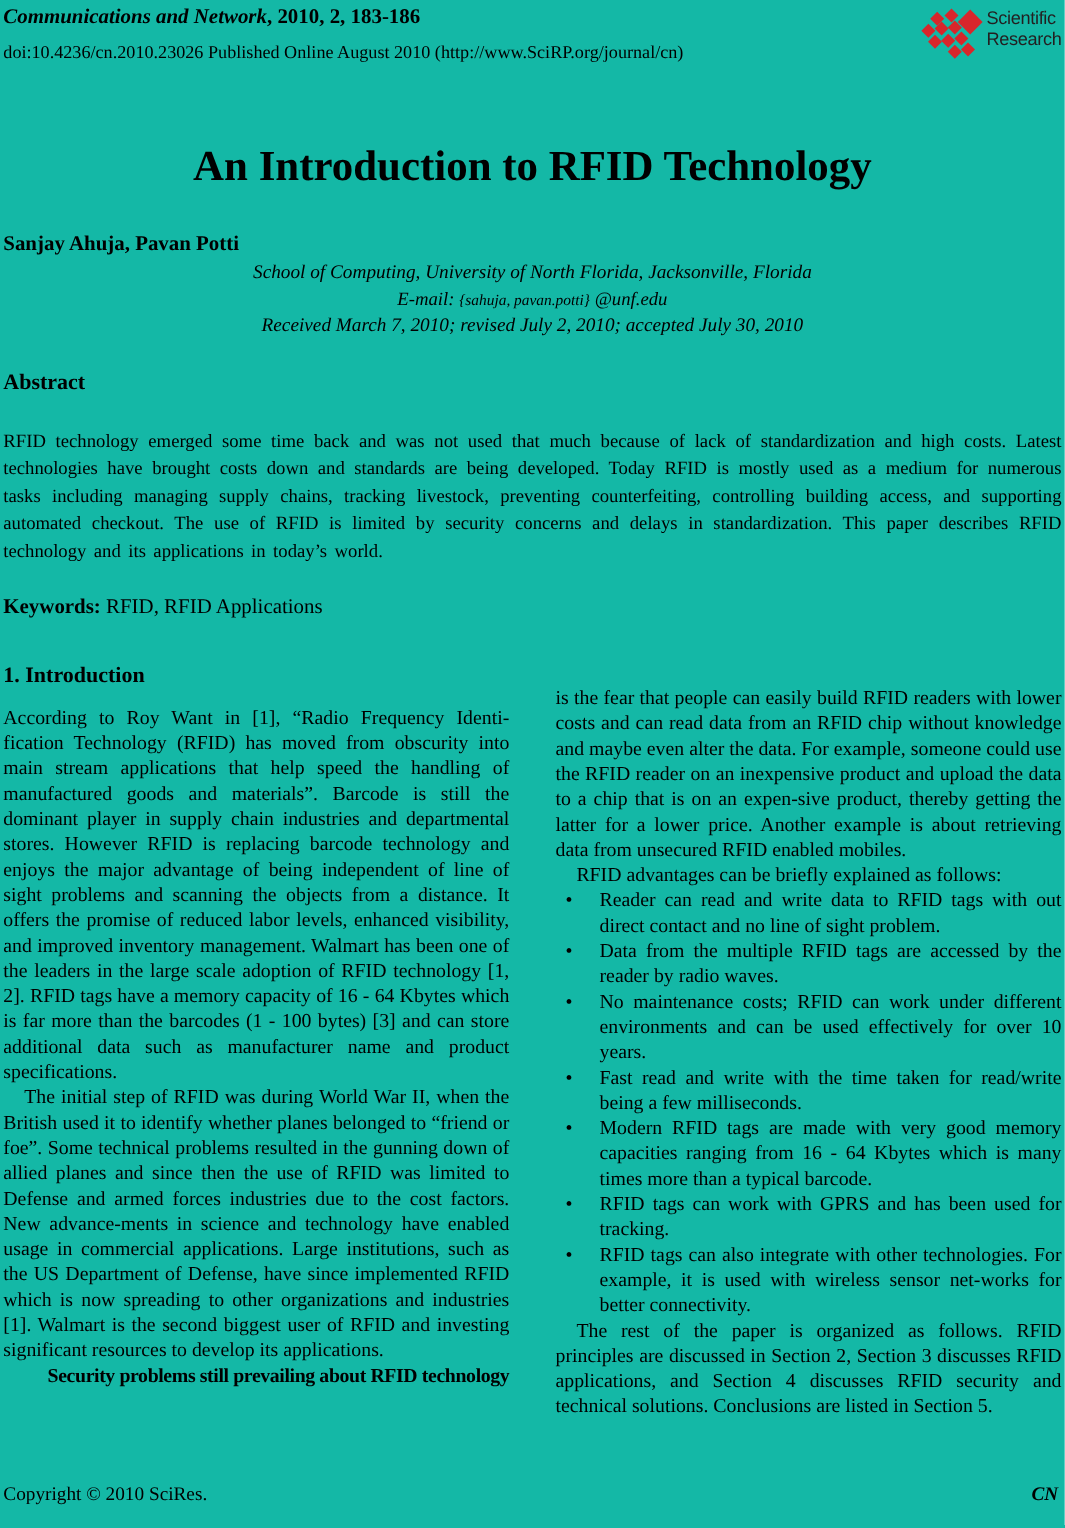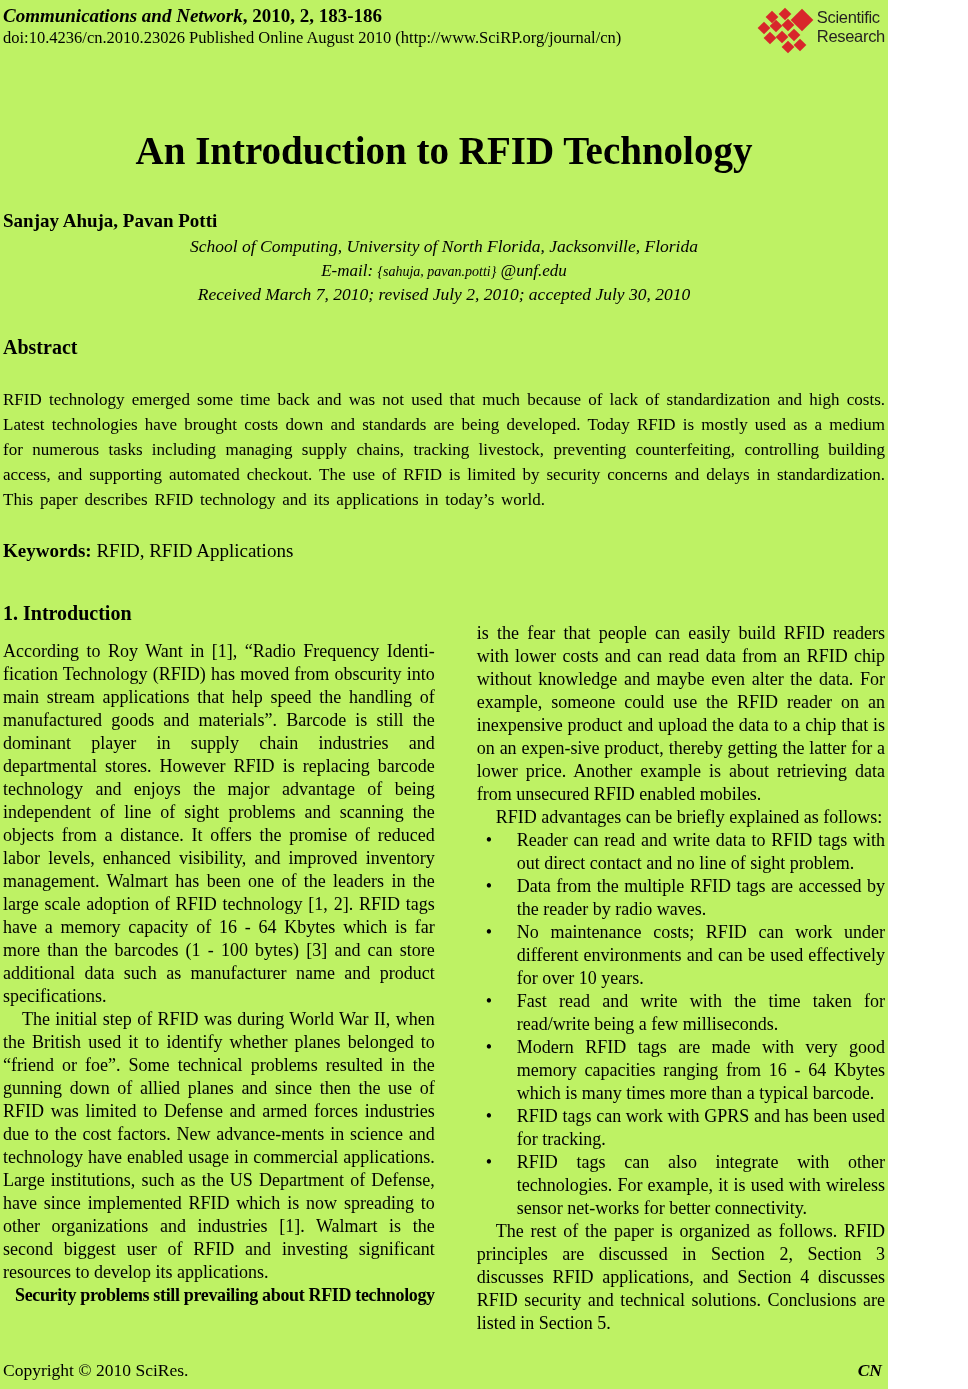--- a/index.html
+++ b/index.html
@@ -1,27 +1,27 @@
 <!DOCTYPE html>
 <html><head>
 <meta charset="utf-8">
 <style>
   * { margin:0; padding:0; box-sizing:border-box; }
   html,body { background:#fff; }
   .page {
-    width:888px; height:1389px; position:relative; background:#bef264;
+    width:968px; height:1389px; position:relative; background:#14b8a6;
     font-family:"Liberation Serif", serif; color:#000;
     padding:5px 3px 0 3px; overflow:hidden;
   }
   
   .masthead { display:flex; justify-content:space-between; align-items:flex-start; }
   .mast-left { }
   .journal-line { font-size:19px; font-weight:bold; line-height:21px; }
   .journal-name { font-style:italic; }
-  .doi-line { font-size:16.5px; line-height:20px; margin-top:2px; }
+  .doi-line { font-size:16.5px; line-height:20px; margin-top:12px; }
   .logo { display:flex; align-items:flex-start; gap:3px; margin-top:2px; }
   .logo svg { display:block; }
   .logo-text {
     font-family:"Liberation Sans", sans-serif; font-size:16.5px; line-height:19px;
     color:#231f20; letter-spacing:-0.3px; margin-top:1px;
   }
   
   .title { text-align:center; font-size:39px; line-height:36px; font-weight:bold; margin-top:76px; }
   .authors { text-align:left; font-size:19px; font-weight:bold; margin-top:41px; }
   .affiliation { text-align:center; font-size:17.5px; font-style:italic; margin-top:4px; }
@@ -38,21 +38,21 @@
   .col { width:463px; font-size:18px; line-height:23px; text-align:justify; }
   .col-right { padding-top:22px; }
   .section-heading { font-size:20px; font-weight:bold; line-height:26px; margin-bottom:14px; text-align:left; }
   .col p.indent { text-indent:19px; }
   .col p.tight { text-indent:12px; white-space:nowrap; letter-spacing:-0.35px; text-align:right;font-weight:bold; }
   ul.bullets { list-style:none; }
   ul.bullets li { position:relative; padding-left:40px; }
   .bullet-glyph { position:absolute; left:9px; top:0; }
   
   .footer {
-    position:absolute; left:3px; right:6px; bottom:8px;
+    position:absolute; left:3px; right:6px; bottom:20px;
     display:flex; justify-content:space-between; font-size:17.5px;
   }
   .journal-code { font-weight:bold; font-style:italic; }
 </style>
 </head>
 <body>
 
 <div class="page">
 
   <div class="masthead">

